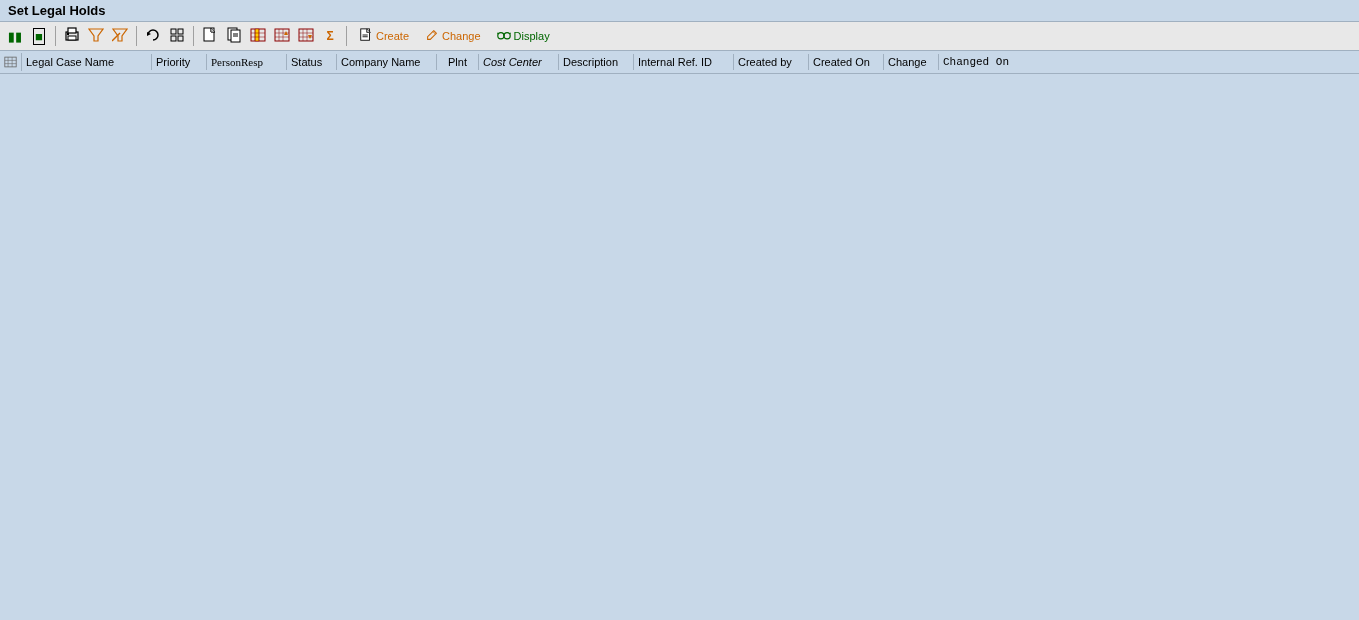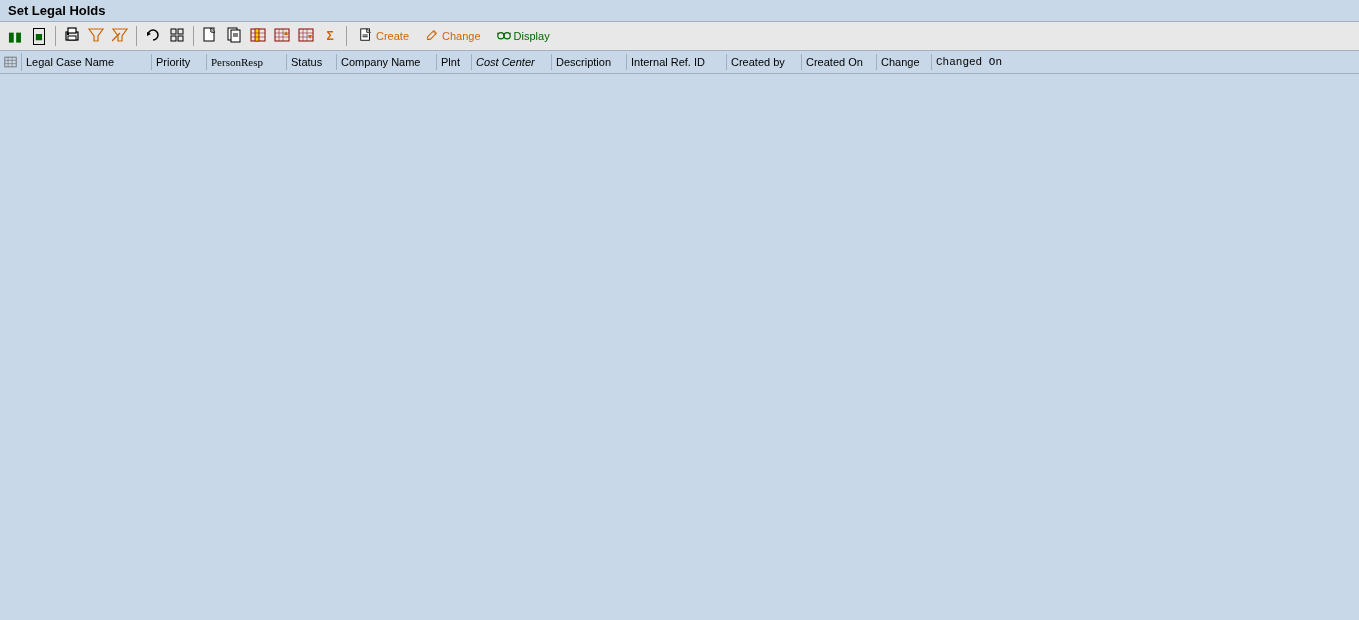--- a/index.html
+++ b/index.html
@@ -296,21 +296,21 @@
   </div>
   <div class="table-header-cell" style="width:80px;font-family:Liberation Serif, serif;">
     <span>PersonResp</span>
   </div>
   <div class="table-header-cell" style="width:50px;">
     <span>Status</span>
   </div>
   <div class="table-header-cell" style="width:100px;">
     <span>Company Name</span>
   </div>
-  <div class="table-header-cell" style="width:35px;">
+  <div class="table-header-cell" style="width:35px;margin-left:7px;">
     <span>Plnt</span>
   </div>
   <div class="table-header-cell" style="width:80px;font-style:italic;">
     <span>Cost Center</span>
   </div>
   <div class="table-header-cell" style="width:75px;">
     <span>Description</span>
   </div>
   <div class="table-header-cell" style="width:100px;">
     <span>Internal Ref. ID</span>

